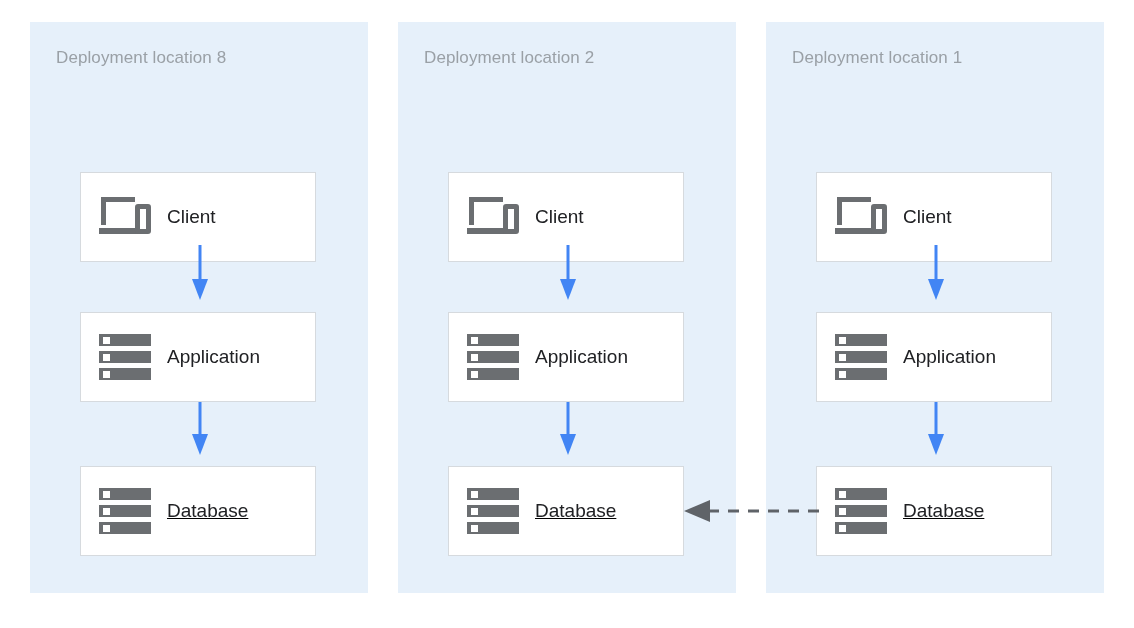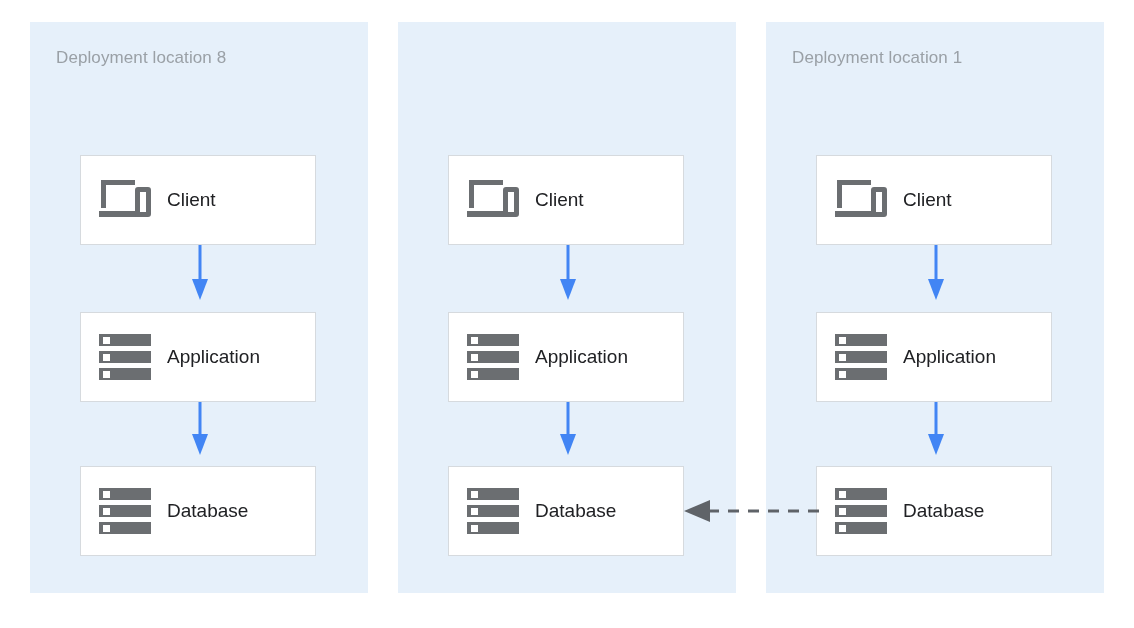--- a/index.html
+++ b/index.html
@@ -50,23 +50,23 @@
     width: 236px;
     height: 90px;
     background: #ffffff;
     border: 1px solid #d6dade;
     box-sizing: border-box;
     display: flex;
     flex-direction: row;
     align-items: center;
     padding-left: 18px;
   }
-  .node-client { top: 133px; }
+  .node-client { top: 150px; }
   .node-app    { top: 290px; text-align: center; }
-  .node-db     { top: 444px; }
+  .node-db     { top: 444px; text-decoration: underline; }
 
   .node-icon {
     width: 54px;
     height: 44px;
     flex: 0 0 auto;
     display: flex;
     align-items: center;
     justify-content: flex-start;
   }
   .node-label {
@@ -184,20 +184,21 @@
           <div class="server-bar"></div>
           <div class="server-bar"></div>
           <div class="server-bar"></div>
         </div>
       </div>
       <div class="node-label">Database</div>
     </div>
   </div>
 
   <div class="zone" id="zone-1">
+    <div class="zone-title">Deployment location 2</div>
 
     <div class="node node-client">
       <div class="node-icon">
         <div class="client-icon">
           <div class="client-screen"></div>
           <div class="client-base"></div>
           <div class="client-phone"></div>
         </div>
       </div>
       <div class="node-label">Client</div>

